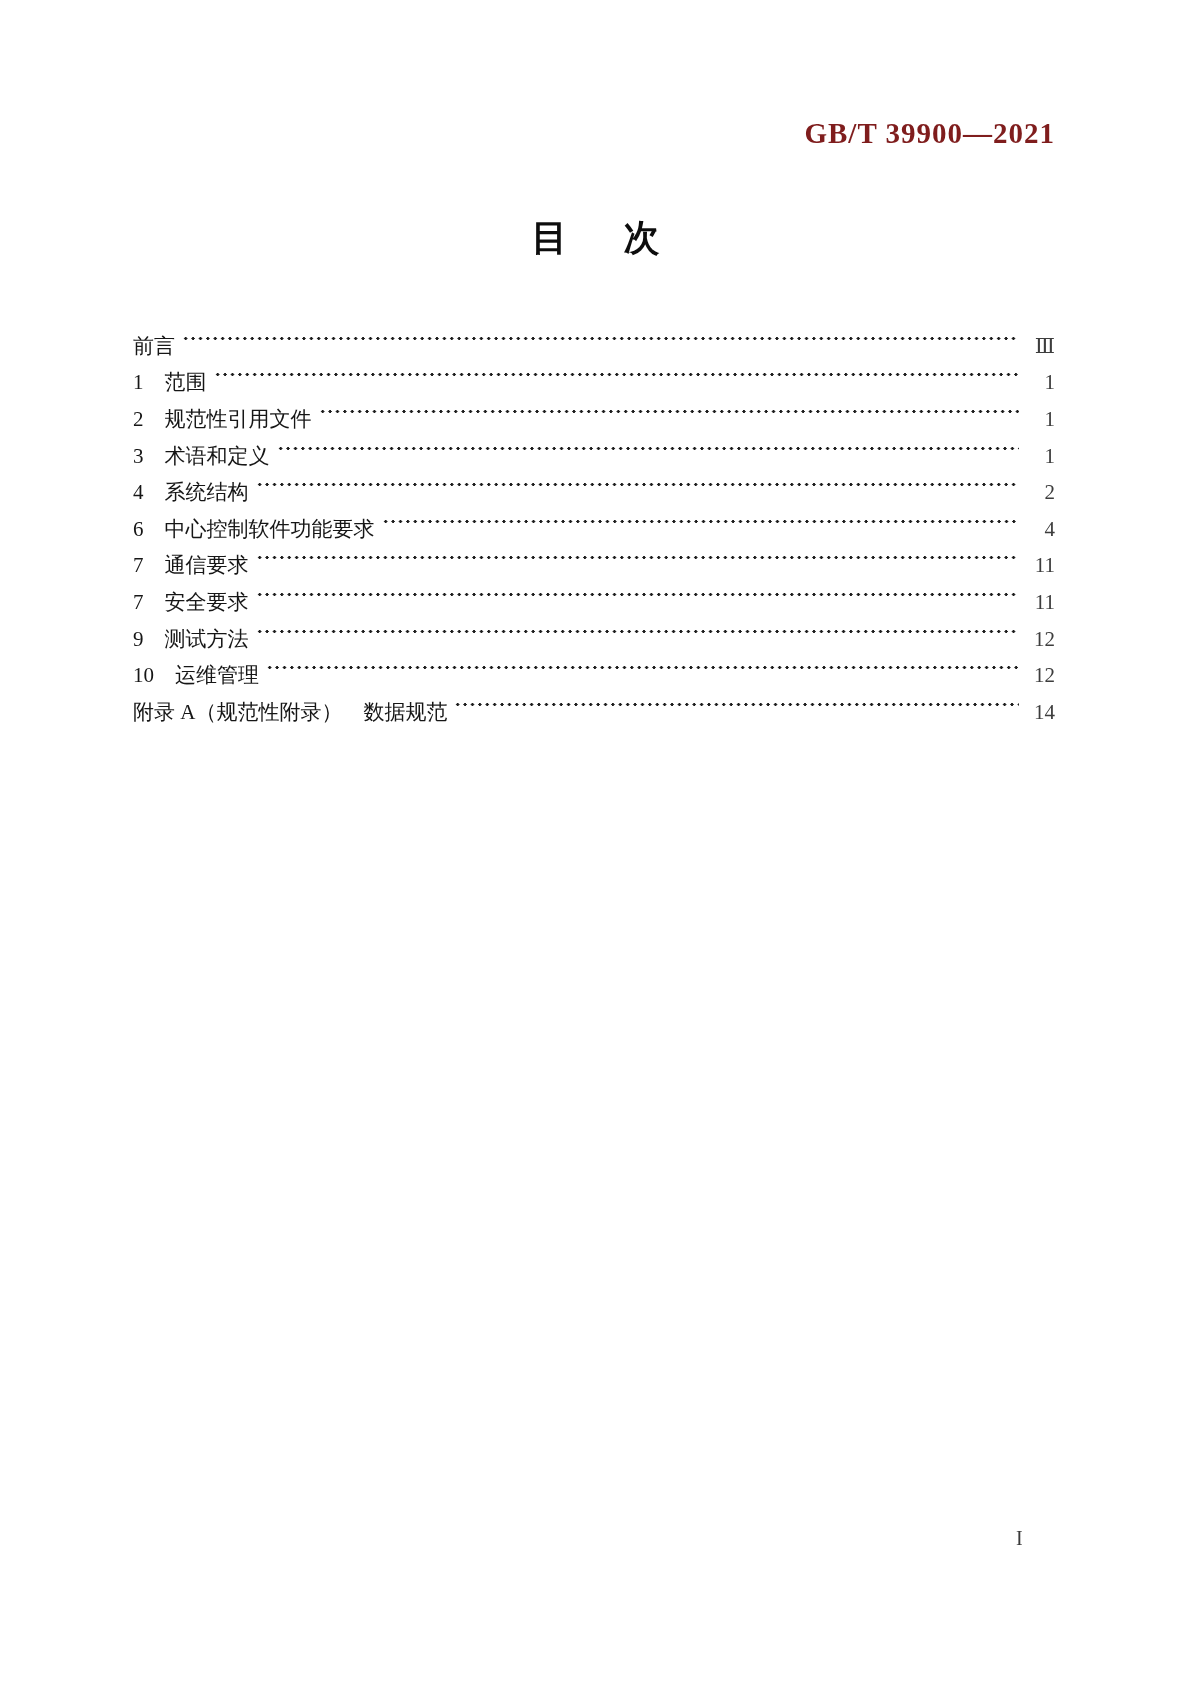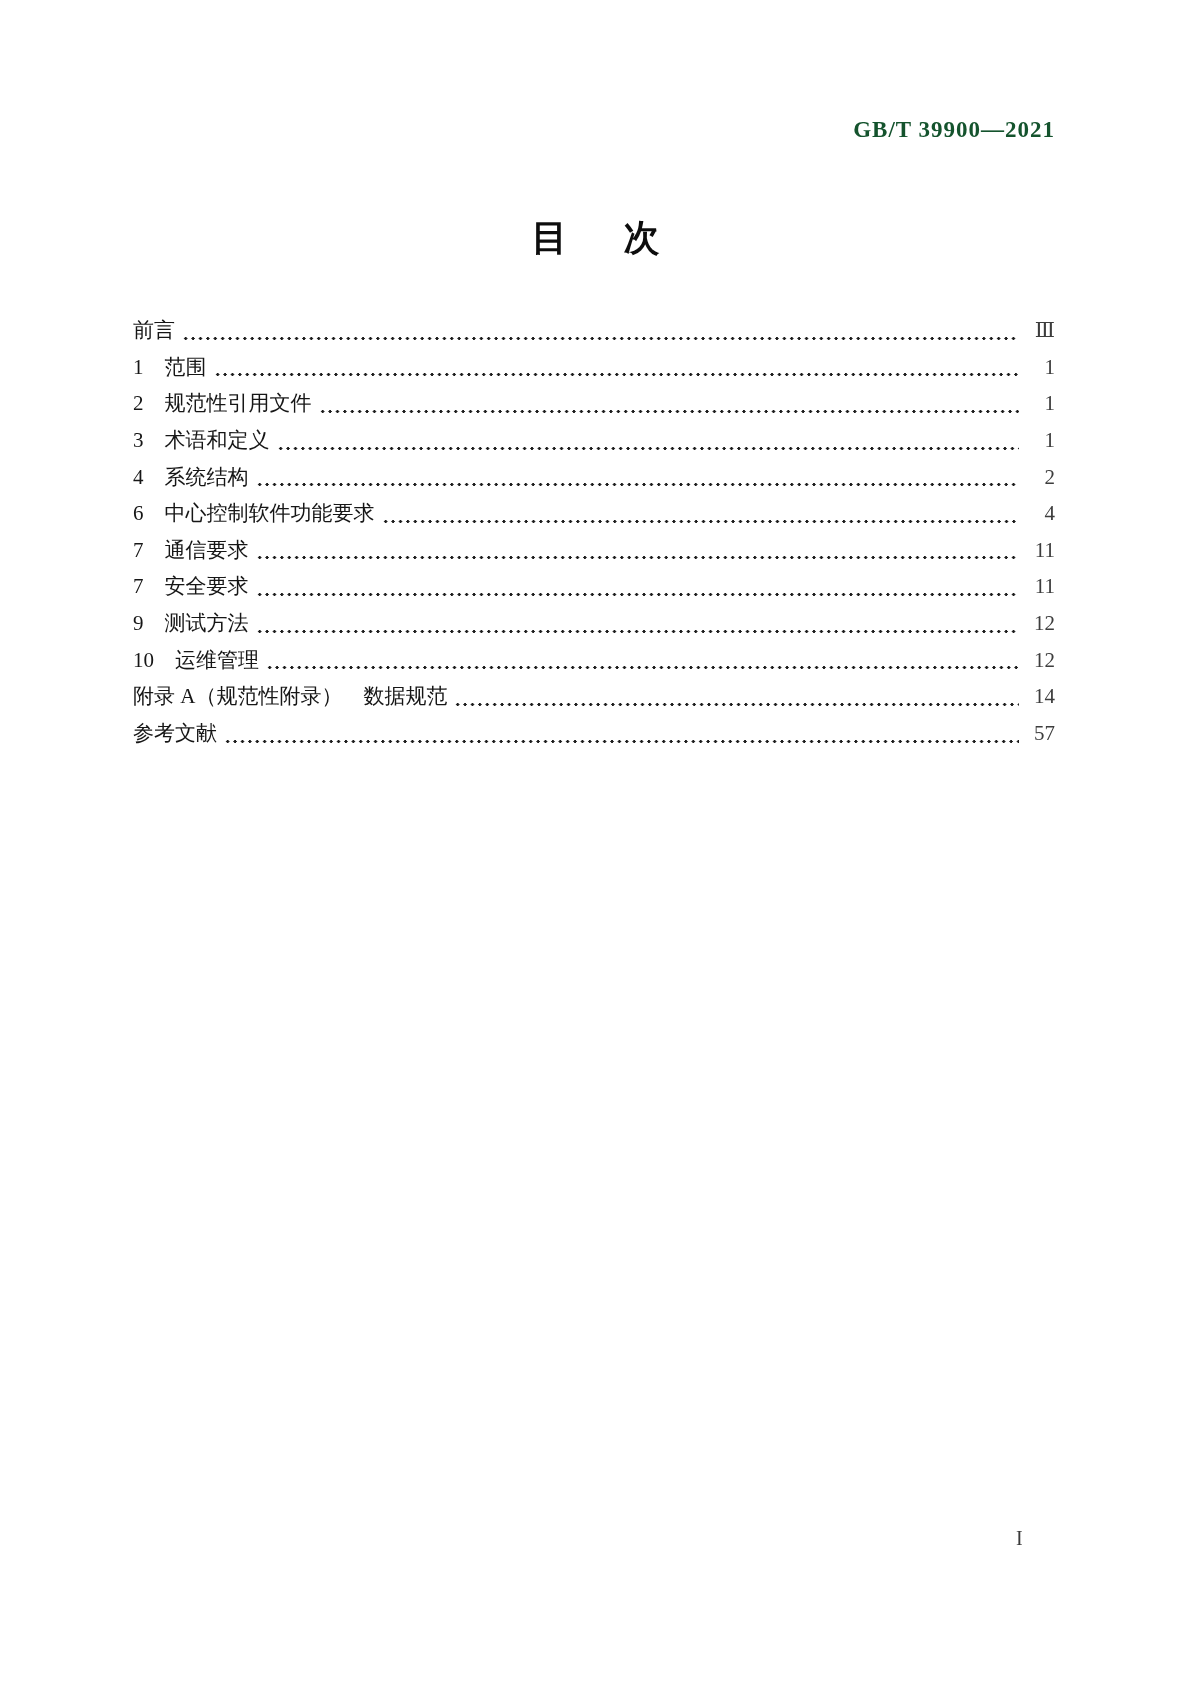--- a/index.html
+++ b/index.html
@@ -14,24 +14,24 @@
     background: #ffffff;
     overflow: hidden;
     font-family: "Liberation Serif", "DejaVu Serif", serif;
     color: #1a1a1a;
   }
   .header-code {
     position: absolute;
     top: 117px;
     right: 136px;
     font-family: "Liberation Serif", "DejaVu Serif", serif;
-    font-size: 23px;
+    font-size: 29px;
     font-weight: bold;
     letter-spacing: 1px;
-    color: #14532d;
+    color: #7f1d1d;
     white-space: nowrap;
   }
   .doc-title {
     position: absolute;
     top: 220px;
     left: 0;
     width: 100%;
     display: flex;
     justify-content: center;
     align-items: center;
@@ -43,21 +43,21 @@
     line-height: 1;
   }
   .toc {
     position: absolute;
     top: 320px;
     left: 133px;
     right: 136px;
   }
   .toc-row {
     display: flex;
-    align-items: flex-start;
+    align-items: flex-end;
     height: 36.65px;
     font-size: 21px;
     line-height: 1;
     white-space: nowrap;
   }
   .toc-label {
     flex: 0 0 auto;
     color: #161616;
   }
   .toc-dots {
@@ -160,23 +160,18 @@
       <span class="toc-page">12</span>
     </div>
 
     <div class="toc-row">
       <span class="toc-label">附录 A（规范性附录）　数据规范</span>
       <span class="toc-dots"></span>
       <span class="toc-page">14</span>
     </div>
 
 
-    <div class="toc-row">
-      <span class="toc-label">参考文献</span>
-      <span class="toc-dots"></span>
-      <span class="toc-page">57</span>
-    </div>
 
   </div>
 
   <div class="folio">I</div>
 
 </div>
 
 </body></html>

